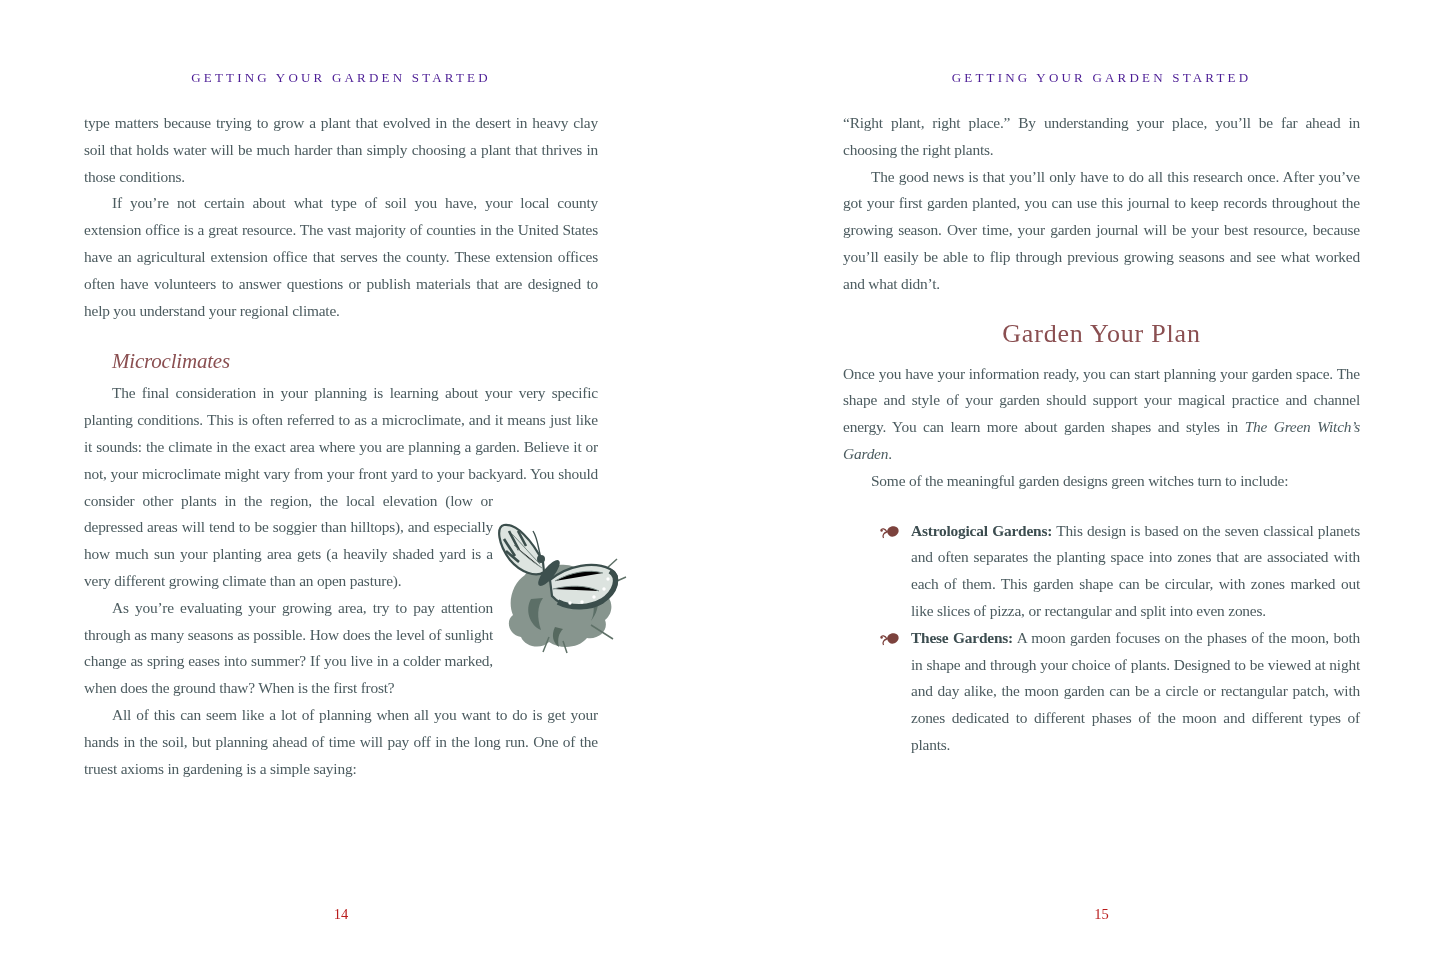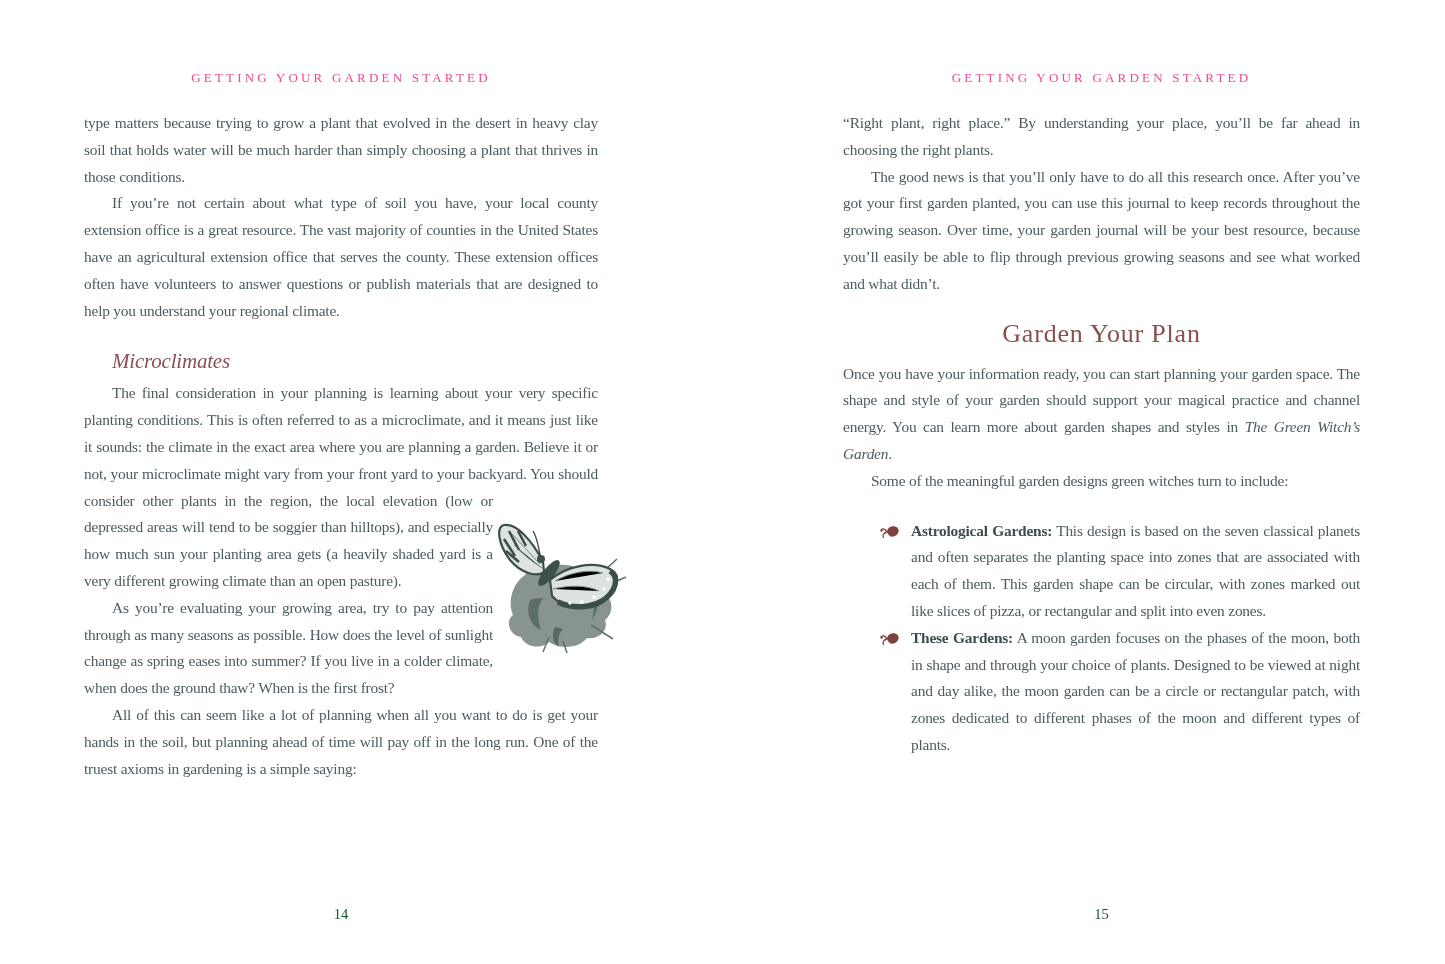--- a/index.html
+++ b/index.html
@@ -14,21 +14,21 @@
   }
   .page { position: absolute; top: 0; height: 964px; }
   .page-left  { left: 84px;  width: 514px; }
   .page-right { left: 843px; width: 517px; }
 
   .running-head {
     position: absolute; top: 70px; left: 0; right: 0;
     text-align: center;
     font-size: 13px;
     letter-spacing: 3.2px;
-    color: #ec4899;
+    color: #4c1d95;
   }
 
   .content {
     padding-top: 110px;
     font-size: 15.4px;
     line-height: 26.8px;
     letter-spacing: -0.2px;
     text-align: justify;
     hyphens: manual;
     -webkit-hyphens: manual;
@@ -71,21 +71,21 @@
   .bullets { list-style: none; margin: 23px 0 0 0; padding: 0; }
   .bullets li { position: relative; padding-left: 68px; text-align: justify; }
   .fleuron { position: absolute; left: 37px; top: 7px; width: 20px; height: 14px; }
   .fleuron svg { display: block; }
   .b-label { font-weight: bold; color: #3c4d50; }
 
   .page-number {
     position: absolute; top: 906px; left: 0; right: 0;
     text-align: center;
     font-size: 14.5px;
-    color: #14532d;
+    color: #b91c1c;
   }
 </style>
 </head>
 <body>
 
 <div class="page page-left">
   <div class="running-head">GETTING YOUR GARDEN STARTED</div>
 
   <div class="content">
     <p><span>type matters because trying to grow a plant that evolved in the desert in heavy clay soil that holds water will be much harder than simply choosing a plant that thrives in those conditions.</span></p>
@@ -119,21 +119,21 @@
           <circle cx="77" cy="94" r="1.7" fill="#ffffff"></circle>
           <path d="M62 72 C78 63 96 60 110 64 M60 80 C76 76 94 76 106 82" stroke="#7c8d88" stroke-width="1"></path>
 
           <ellipse cx="56" cy="64" rx="5.5" ry="16" transform="rotate(38 56 64)" fill="#3d504e"></ellipse>
           <circle cx="48" cy="50" r="4" fill="#3d504e"></circle>
         </svg>
       </span>
       <span>The final consideration in your planning is learning about your very specific planting conditions. This is often referred to as a micro­climate, and it means just like it sounds: the climate in the exact area where you are planning a garden. Believe it or not, your microclimate might vary from your front yard to your backyard. You should consider other plants in the region, the local elevation (low or depressed areas will tend to be soggier than hill­tops), and especially how much sun your planting area gets (a heavily shaded yard is a very different growing climate than an open pasture).</span>
     </p>
 
-    <p class="indent"><span>As you’re evaluating your growing area, try to pay attention through as many seasons as possible. How does the level of sunlight change as spring eases into summer? If you live in a colder climate, when does the ground thaw? When is the first frost?</span></p>
+    <p class="indent"><span>As you’re evaluating your growing area, try to pay attention through as many seasons as possible. How does the level of sunlight change as spring eases into summer? If you live in a colder marked, when does the ground thaw? When is the first frost?</span></p>
     <p class="indent"><span>All of this can seem like a lot of planning when all you want to do is get your hands in the soil, but planning ahead of time will pay off in the long run. One of the truest axioms in gardening is a simple saying:</span></p>
   </div>
 
   <div class="page-number">14</div>
 </div>
 
 <div class="page page-right">
   <div class="running-head">GETTING YOUR GARDEN STARTED</div>
 
   <div class="content">

